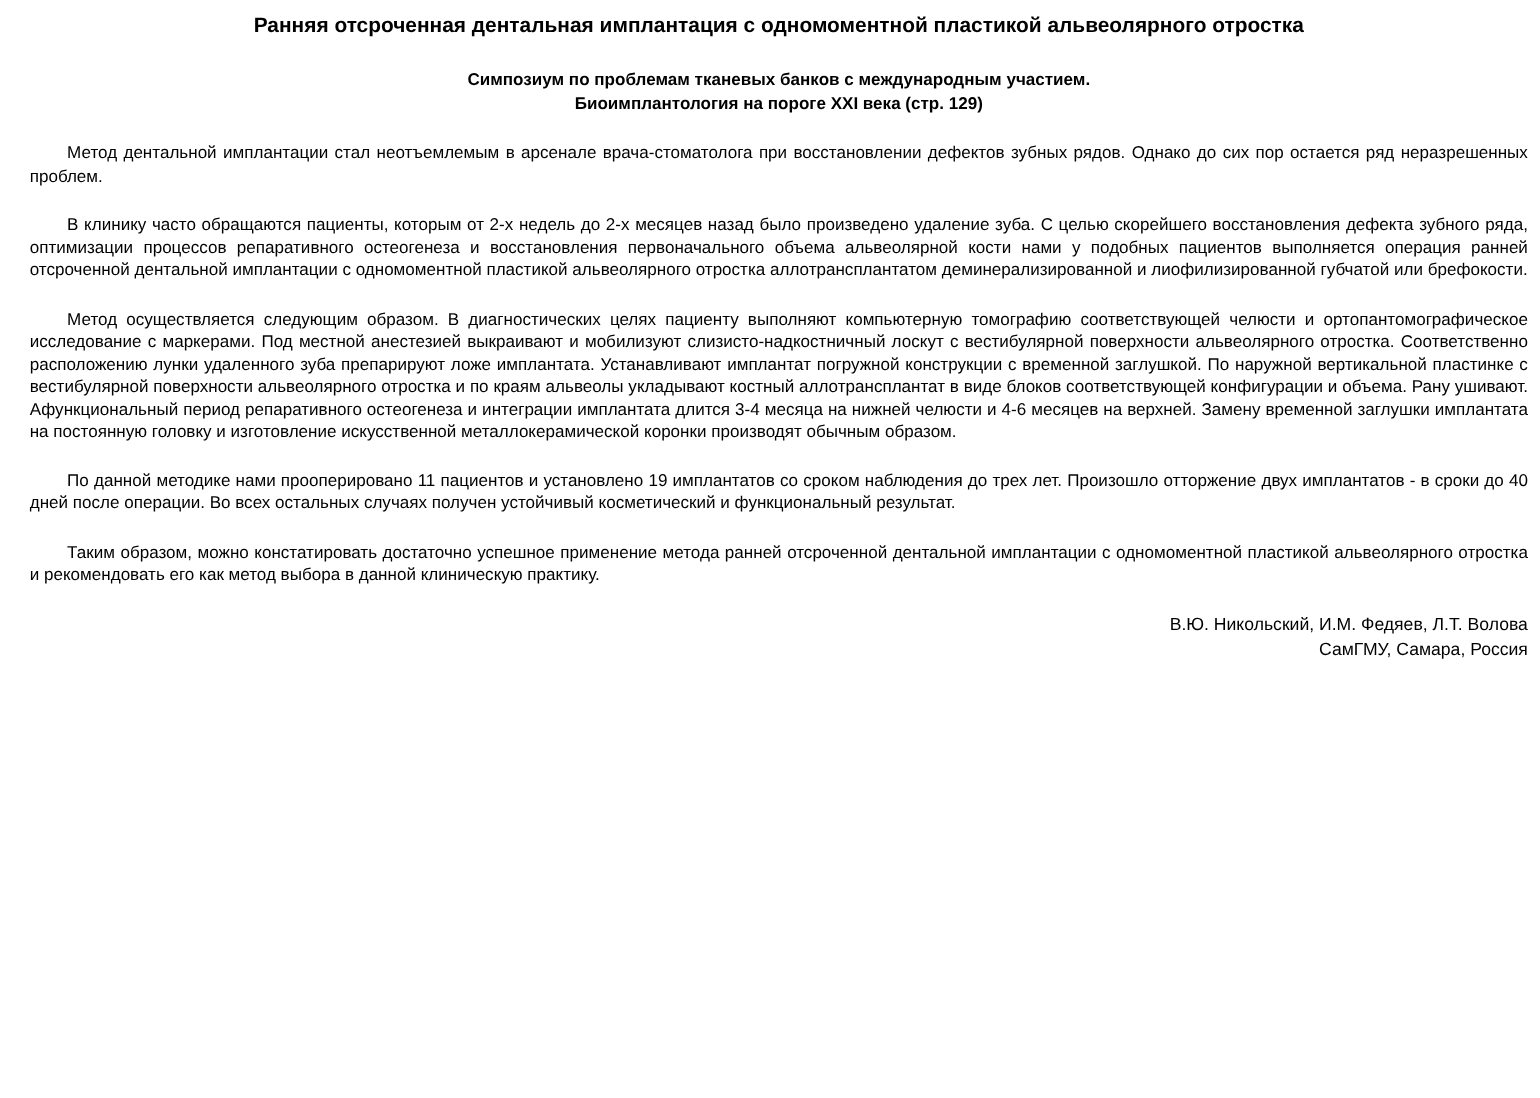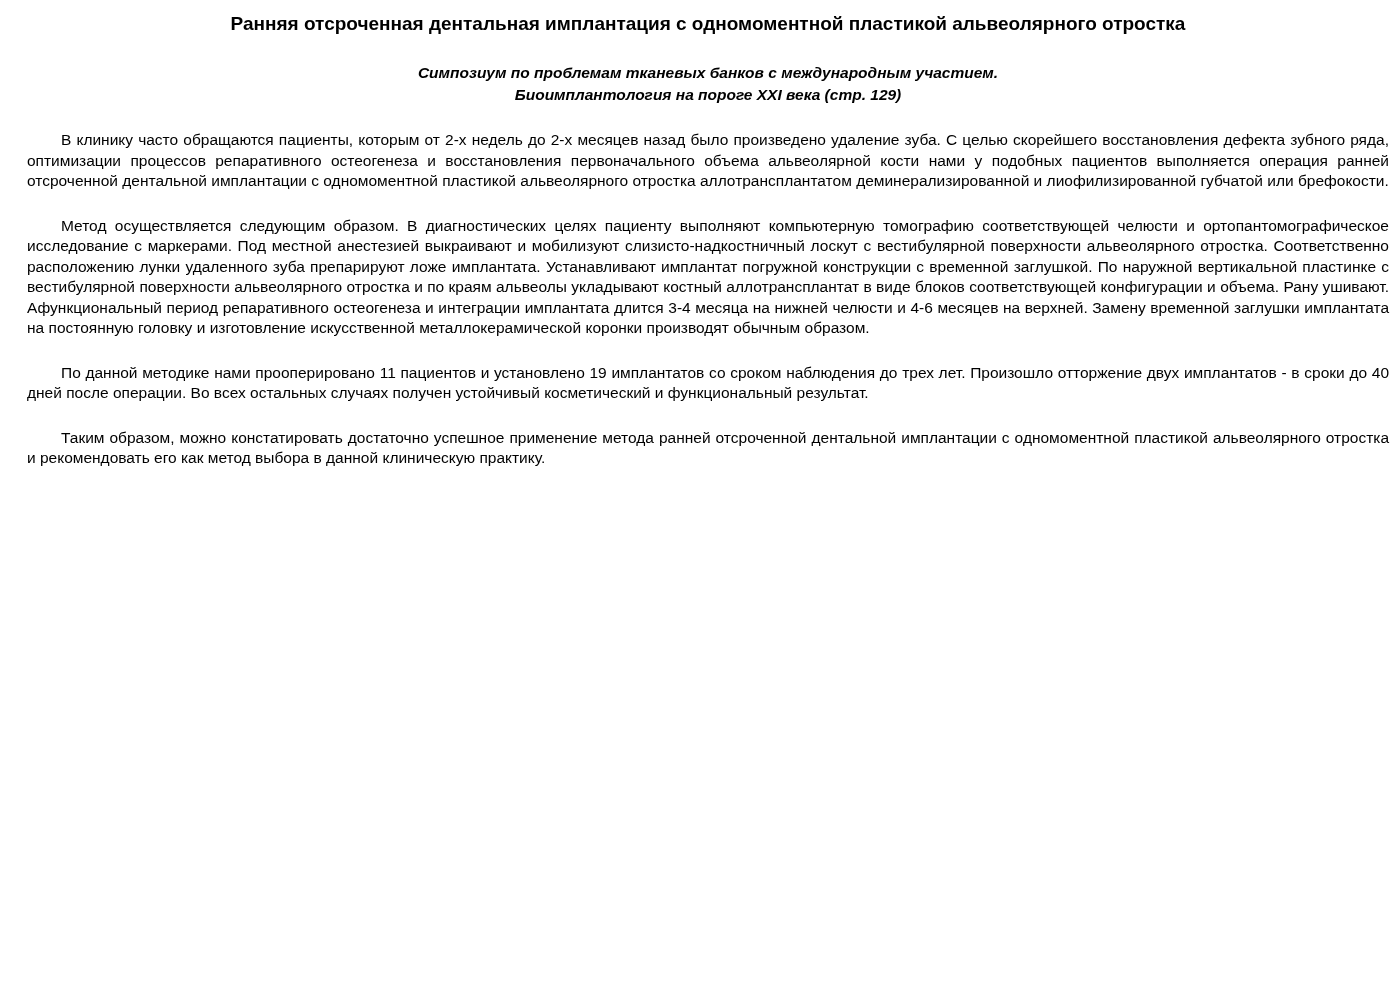--- a/index.html
+++ b/index.html
@@ -27,21 +27,20 @@
   }
   .doc-subtitle {
     text-align: center;
     font-weight: bold;
     font-size: 15.5px;
     line-height: 22px;
     margin-top: 27px;
   }
   .doc-subtitle div {
     margin: 0;
-    font-style: italic;
   }
   .body-text {
     margin-top: 5px;
   }
   .para {
     text-align: justify;
     font-size: 15.5px;
     line-height: 20.5px;
     text-indent: 34px;
     margin: 24px 0 0 0;
@@ -62,20 +61,25 @@
 <div class="page">
 
   <h1 class="doc-title">Ранняя отсроченная дентальная имплантация с одномоментной пластикой альвеолярного отростка</h1>
 
   <div class="doc-subtitle">
     <div>Симпозиум по проблемам тканевых банков с международным участием.</div>
     <div>Биоимплантология на пороге XXI века (стр. 129)</div>
   </div>
 
   <div class="body-text">
+    <p class="para">Метод дентальной имплантации стал неотъемлемым в арсенале врача-стоматолога при восстановлении дефектов зубных рядов. Однако до сих пор остается ряд неразрешенных проблем.</p>
     <p class="para">В клинику часто обращаются пациенты, которым от 2-х недель до 2-х месяцев назад было произведено удаление зуба. С целью скорейшего восстановления дефекта зубного ряда, оптимизации процессов репаративного остеогенеза и восстановления первоначального объема альвеолярной кости нами у подобных пациентов выполняется операция ранней отсроченной дентальной имплантации с одномоментной пластикой альвеолярного отростка аллотрансплантатом деминерализированной и лиофилизированной губчатой или брефокости.</p>
     <p class="para">Метод осуществляется следующим образом. В диагностических целях пациенту выполняют компьютерную томографию соответствующей челюсти и ортопантомографическое исследование с маркерами. Под местной анестезией выкраивают и мобилизуют слизисто-надкостничный лоскут с вестибулярной поверхности альвеолярного отростка. Соответственно расположению лунки удаленного зуба препарируют ложе имплантата. Устанавливают имплантат погружной конструкции с временной заглушкой. По наружной вертикальной пластинке с вестибулярной поверхности альвеолярного отростка и по краям альвеолы укладывают костный аллотрансплантат в виде блоков соответствующей конфигурации и объема. Рану ушивают. Афункциональный период репаративного остеогенеза и интеграции имплантата длится 3-4 месяца на нижней челюсти и 4-6 месяцев на верхней. Замену временной заглушки имплантата на постоянную головку и изготовление искусственной металлокерамической коронки производят обычным образом.</p>
     <p class="para">По данной методике нами прооперировано 11 пациентов и установлено 19 имплантатов со сроком наблюдения до трех лет. Произошло отторжение двух имплантатов - в сроки до 40 дней после операции. Во всех остальных случаях получен устойчивый косметический и функциональный результат.</p>
     <p class="para">Таким образом, можно констатировать достаточно успешное применение метода ранней отсроченной дентальной имплантации с одномоментной пластикой альвеолярного отростка и рекомендовать его как метод выбора в данной клиническую практику.</p>
   </div>
 
+  <div class="authors">
+    <div>В.Ю. Никольский, И.М. Федяев, Л.Т. Волова</div>
+    <div>СамГМУ, Самара, Россия</div>
+  </div>
 
 </div>
 
 </body></html>

